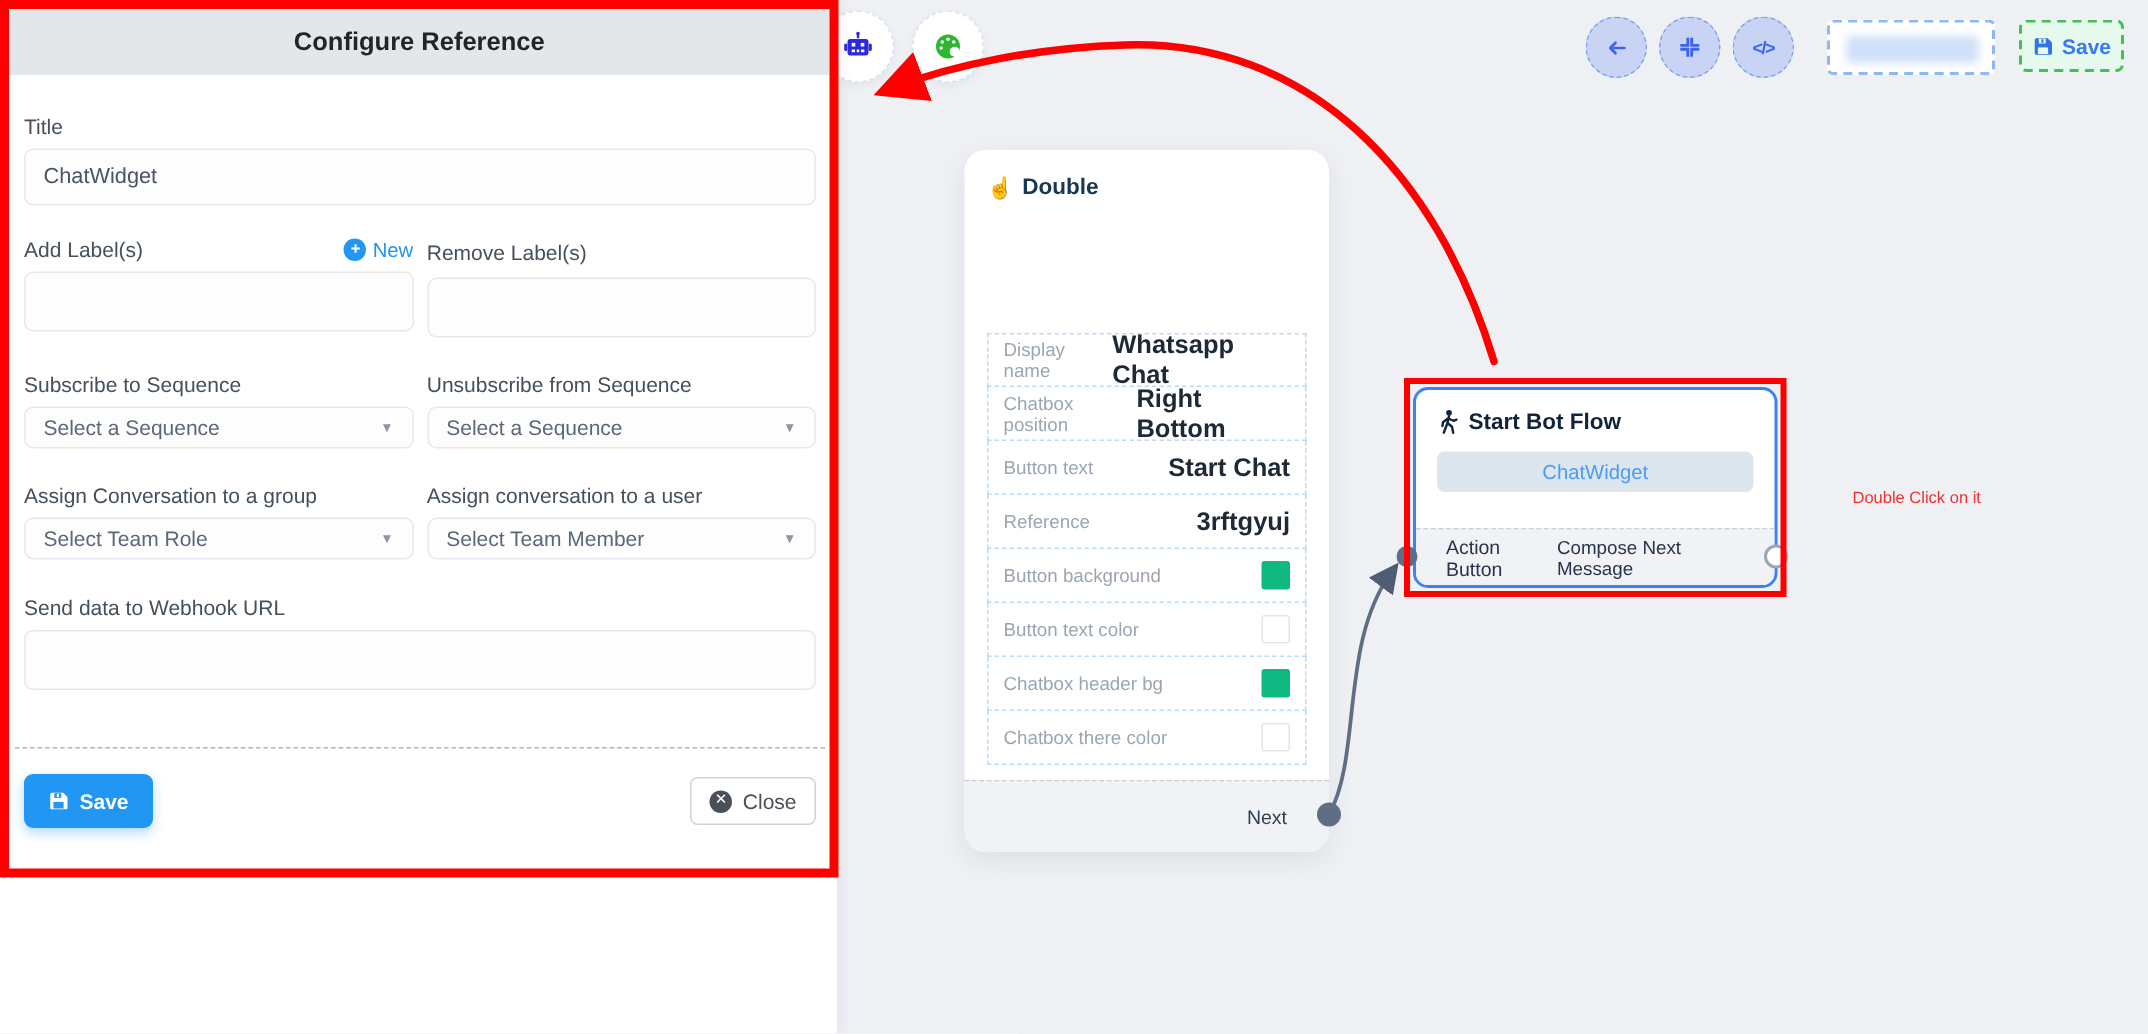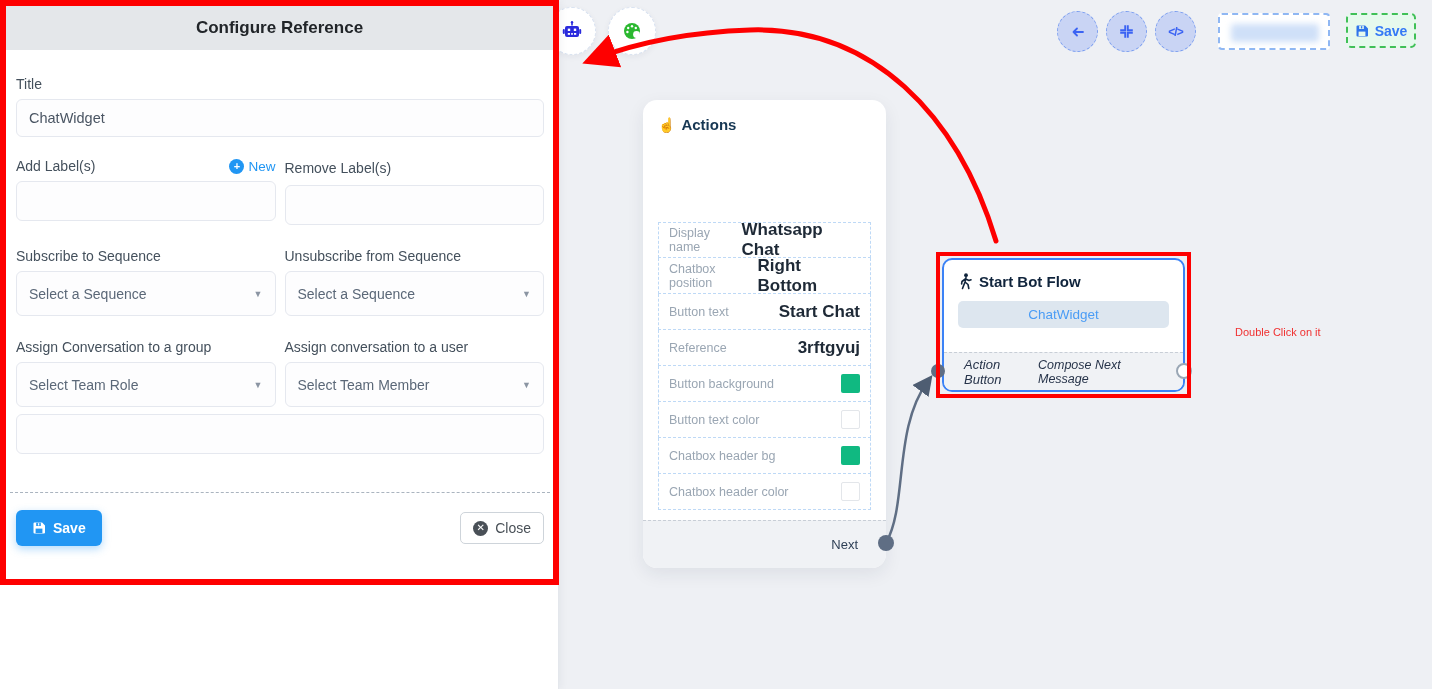--- a/index.html
+++ b/index.html
@@ -17,21 +17,21 @@
   .panel-body { position:absolute; left:16px; top:50px; width:528px; }
   .flabel { font-size:14px; color:#44505c; display:block; }
   .txt-input { width:100%; height:38px; border:1px solid #e5e8ef; border-radius:6px; background:#fdfdfe;
            font-size:14.5px; color:#4a5563; padding:0 12px; font-family:"Liberation Sans",sans-serif; outline:none; }
   .row2 { display:flex; gap:9px; }
   .col2 { width:259.5px; }
   .lblrow { display:flex; align-items:center; justify-content:space-between; }
   .newlink { display:inline-flex; align-items:center; gap:4px; color:#2196f3; font-size:13.5px; cursor:pointer; }
   .newlink .plus { width:15px; height:15px; border-radius:50%; background:#2196f3; color:#fff; font-size:11px;
            display:inline-flex; align-items:center; justify-content:center; font-weight:bold; line-height:1; }
-  .sel { position:relative; width:100%; height:45px; border:1px solid #e5e8ef; border-radius:6px; background:#fdfdfe;
+  .sel { position:relative; width:100%; height:28px; border:1px solid #e5e8ef; border-radius:6px; background:#fdfdfe;
            display:flex; align-items:center; padding:0 12px; font-size:14px; color:#5b6878; cursor:pointer; }
   .sel .caret { position:absolute; right:12px; top:50%; transform:translateY(-50%); font-size:9px; color:#8b95a3; }
   .divider-dashed { border-top:1.5px dashed #aab4bf; }
   .panel-footer { display:flex; align-items:center; justify-content:space-between; }
   .btn-save-blue { display:inline-flex; align-items:center; gap:7px; background:#2196f3; color:#fff; border:none;
            border-radius:6px; height:36px; padding:0 16px; font-size:14px; font-weight:bold; cursor:pointer;
            box-shadow:0 3px 8px rgba(33,150,243,.35); font-family:"Liberation Sans",sans-serif; }
   .btn-close { display:inline-flex; align-items:center; gap:7px; background:#fff; color:#495057; border:1px solid #ced4da;
            border-radius:5px; height:32px; padding:0 12px; font-size:14px; cursor:pointer; font-family:"Liberation Sans",sans-serif; }
   .btn-close .xcirc { width:15px; height:15px; border-radius:50%; background:#495057; color:#fff; font-size:10px;
@@ -78,21 +78,21 @@
   .flow-red-frame { position:absolute; left:936px; top:252px; width:255px; height:146px; border:4px solid #fe0000;
            z-index:45; pointer-events:none; }
   .flow-card { position:absolute; left:942px; top:258px; width:243px; height:134px; background:#fff;
            border:2px solid #3b82f6; border-radius:10px; z-index:10; }
   .fc-header { position:absolute; left:14px; top:13px; display:flex; align-items:center; gap:6px;
            font-size:15px; font-weight:bold; color:#10243c; }
   .fc-btn { position:absolute; left:14px; top:41px; width:211px; height:27px; background:#dde6ef; border-radius:5px;
            display:flex; align-items:center; justify-content:center; font-size:13.5px; color:#4a9cf5; cursor:pointer; }
   .fc-footer { position:absolute; left:0; top:92px; width:239px; height:38px; background:#f0f2f5;
            border-top:1px dashed #c8ced6; border-radius:0 0 8px 8px; display:flex; align-items:center;
-           justify-content:space-between; padding:0 14px 0 20px;font-style:italic; }
+           justify-content:space-between; padding:0 14px 0 20px; }
   .fc-port-l { font-size:13px; color:#27344a; }
   .fc-port-r { font-size:12.5px; color:#27344a; }
 
   .annotation-text { position:absolute; left:1235px; top:326px; font-size:11px; color:#f03030; z-index:46; }
 
   .overlay-svg { position:absolute; left:0; top:0; width:1432px; height:689px; z-index:40; pointer-events:none; }
 </style>
 </head>
 <body>
 
@@ -152,20 +152,21 @@
         </div>
         <div class="col2">
           <span class="flabel">Assign conversation to a user</span>
           <div class="sel" style="margin-top:7px;">
             <span>Select Team Member</span>
             <span class="caret">▼</span>
           </div>
         </div>
       </div>
 
+      <label class="flabel" style="margin-top:24px;">Send data to Webhook URL</label>
       <input class="txt-input" style="height: 40px; margin-top: 7px;">
 
       <div class="divider-dashed" style="margin:38px -6px 0 -6px;"></div>
 
       <div class="panel-footer" style="margin-top:17px;">
         <button class="btn-save-blue">
           <svg width="14" height="14" viewBox="0 0 14 14">
             <path d="M1.5 2.5 a1 1 0 0 1 1-1 h7.6 L13 4.4 v7.1 a1 1 0 0 1 -1 1 h-9.5 a1 1 0 0 1 -1-1 z" fill="#ffffff"></path>
             <rect x="4.2" y="1.8" width="4.6" height="3.2" fill="#2196f3"></rect>
             <rect x="5.9" y="2.2" width="1.4" height="2.3" fill="#ffffff"></rect>
@@ -230,21 +231,21 @@
       <rect x="4.2" y="1.8" width="4.6" height="3.2" fill="#e6f9ed"></rect>
       <rect x="5.9" y="2.2" width="1.4" height="2.3" fill="#2f74eb"></rect>
       <rect x="3.6" y="7.6" width="6.8" height="4.4" fill="#e6f9ed"></rect>
     </svg>
     <span>Save</span>
   </button>
 
   <div class="actions-card">
     <div class="ac-header">
       <span class="hand">☝</span>
-      <span>Actions</span>
+      <span>Double</span>
     </div>
     <div class="ac-rows">
         <div class="arow">
           <span class="arow-l">Display name</span>
           <span class="arow-v">Whatsapp Chat</span>
         </div>
         <div class="arow">
           <span class="arow-l">Chatbox position</span>
           <span class="arow-v">Right Bottom</span>
         </div>
@@ -262,21 +263,21 @@
         </div>
         <div class="arow">
           <span class="arow-l">Button text color</span>
           <span class="swatch white" style="background: rgb(255, 255, 255);"></span>
         </div>
         <div class="arow">
           <span class="arow-l">Chatbox header bg</span>
           <span class="swatch" style="background: rgb(16, 185, 129);"></span>
         </div>
         <div class="arow">
-          <span class="arow-l">Chatbox header color</span>
+          <span class="arow-l">Chatbox there color</span>
           <span class="swatch white" style="background: rgb(255, 255, 255);"></span>
         </div>
       </div>
     <div class="ac-footer">
       <span>Next</span>
     </div>
   </div>
 
   <div class="flow-card">
     <div class="fc-header">

